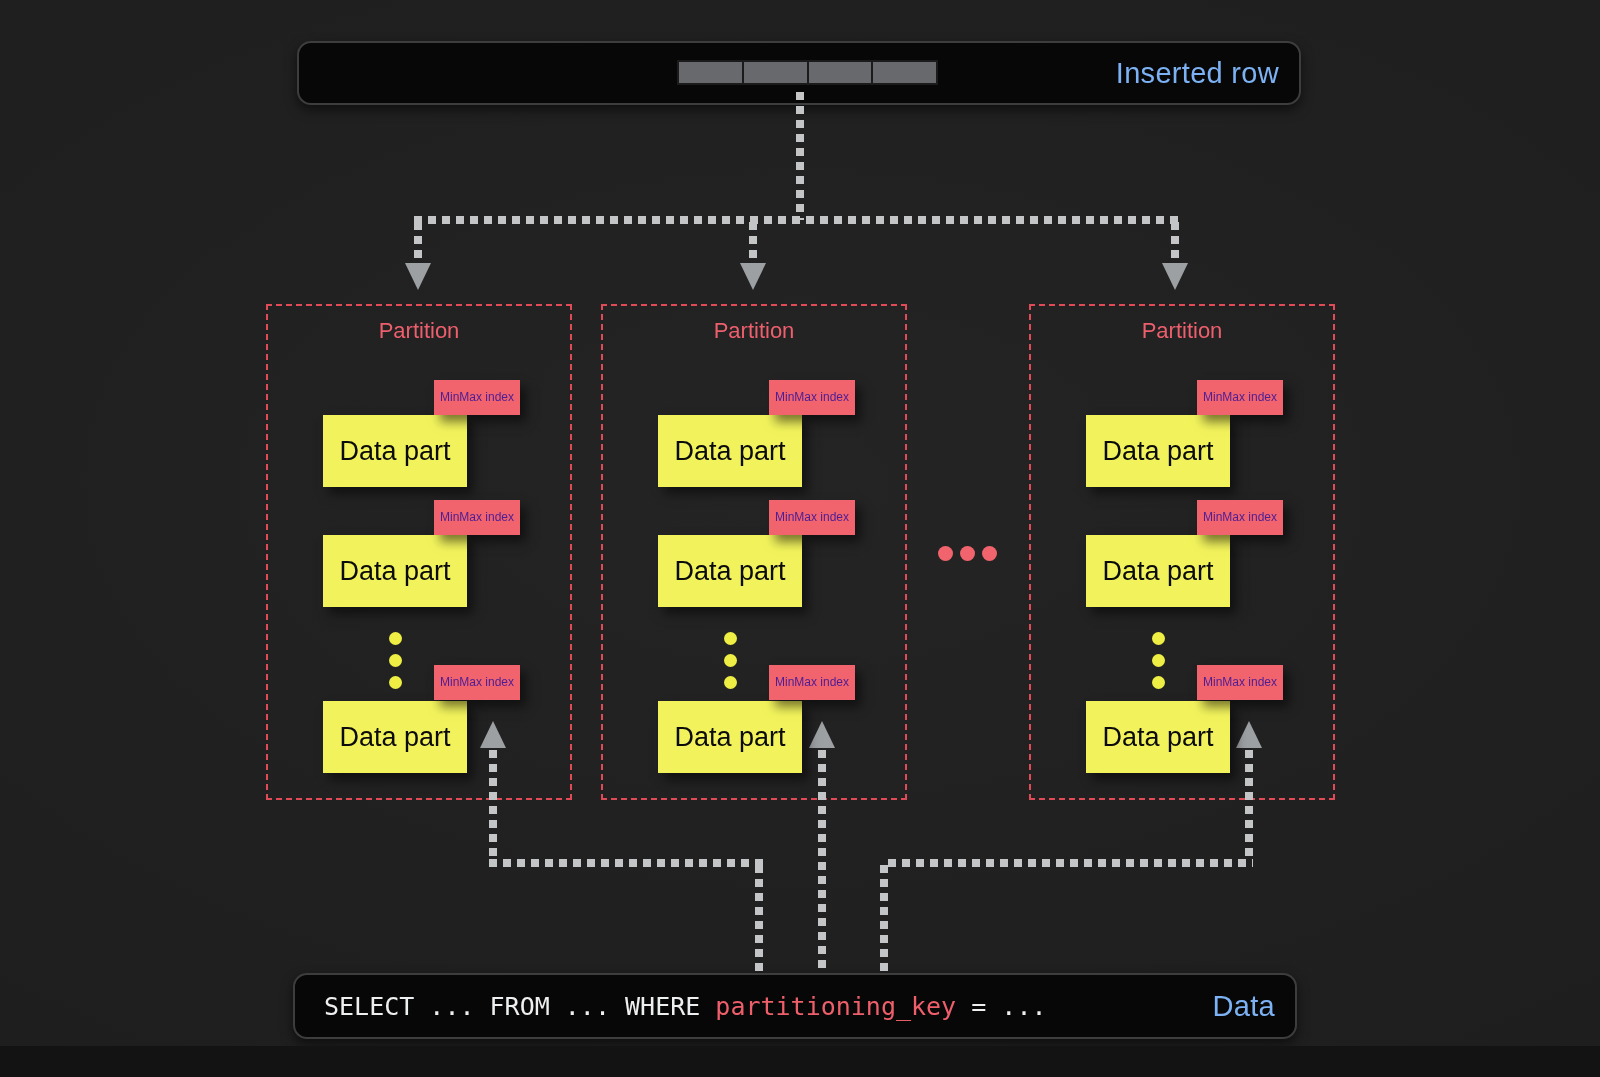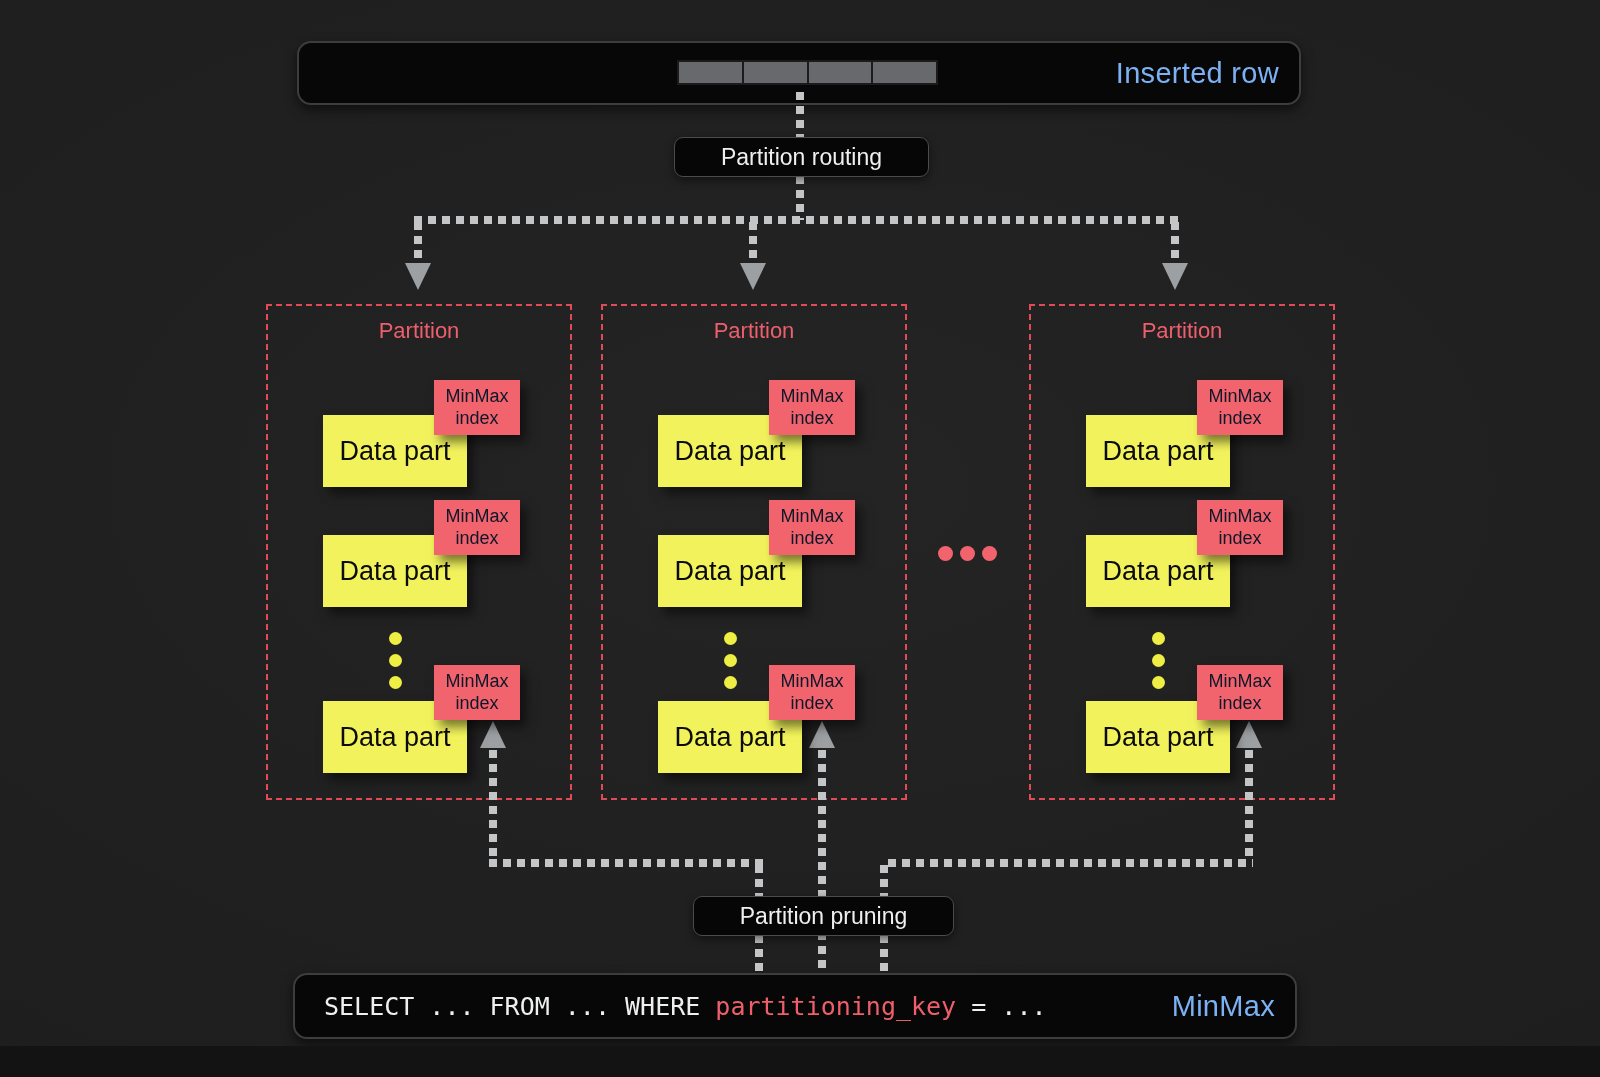--- a/index.html
+++ b/index.html
@@ -41,23 +41,23 @@
 
   
   .partition{position:absolute;top:304px;width:306px;height:496px;border:2px dashed #e14b57;box-sizing:border-box;}
   .partition-title{position:absolute;left:0;top:12px;width:100%;text-align:center;color:#ee5f6d;font-size:22px;}
   .data-part{
     position:absolute;left:55px;width:144px;height:72px;background:#f2f35c;
     display:flex;align-items:center;justify-content:center;color:#0b0b0b;font-size:27px;
     box-shadow:6px 7px 10px rgba(0,0,0,.5);z-index:3;
   }
   .minmax{
-    position:absolute;left:166px;width:86px;height:55px;background:#f2646d;
+    position:absolute;left:166px;width:86px;height:35px;background:#f2646d;
     display:flex;align-items:center;justify-content:center;text-align:center;
-    color:#0f172a;font-size:18px;line-height:1.2;box-shadow:6px 7px 10px rgba(0,0,0,.5);z-index:4;
+    color:#4c1d95;font-size:12px;line-height:1.2;box-shadow:6px 7px 10px rgba(0,0,0,.5);z-index:4;
   }
   .ydot{position:absolute;width:13px;height:13px;border-radius:50%;background:#eeee44;left:121px;}
   .rdot{position:absolute;width:15px;height:15px;border-radius:50%;background:#f2646d;top:546px;}
 
   
   .code{white-space:pre;font-family:"DejaVu Sans Mono", monospace;font-size:25px;color:#eeeff0;margin-left:29px;}
   .code .sql-key{color:#ef5f6b;}
   .spacer{flex:1;}
   .right-pad{margin-right:20px;}
 </style>
@@ -72,23 +72,20 @@
       <div class="row-cell"></div>
       <div class="row-cell"></div>
       <div class="row-cell"></div>
     </div>
     <div class="spacer"></div>
     <span class="blue-label right-pad">Inserted row</span>
   </div>
 
   <div class="vdash" style="left:796px;top:92px;height:128px;"></div>
 
-  <div class="tag-pill" style="left:674px;top:137px;width:253px;height:38px;">
-    <span>Partition routing</span>
-  </div>
 
   <div class="hdash" style="left:414px;top:216px;width:766px;"></div>
   <div class="vdash" style="left:414px;top:222px;height:42px;"></div>
   <div class="vdash" style="left:749px;top:222px;height:42px;"></div>
   <div class="vdash" style="left:1171px;top:222px;height:42px;"></div>
   <div class="arrow-down" style="left:405px;top:263px;"></div>
   <div class="arrow-down" style="left:740px;top:263px;"></div>
   <div class="arrow-down" style="left:1162px;top:263px;"></div>
 
   <div class="partition" style="left:266px;">
@@ -140,24 +137,21 @@
   <div class="vdash" style="left:755px;top:865px;height:108px;"></div>
 
   <div class="arrow-up" style="left:809px;top:721px;"></div>
   <div class="vdash" style="left:818px;top:750px;height:223px;"></div>
 
   <div class="arrow-up" style="left:1236px;top:721px;"></div>
   <div class="vdash" style="left:1245px;top:750px;height:112px;"></div>
   <div class="hdash" style="left:888px;top:859px;width:365px;"></div>
   <div class="vdash" style="left:880px;top:865px;height:108px;"></div>
 
-  <div class="tag-pill" style="left:693px;top:896px;width:259px;height:38px;">
-    <span>Partition pruning</span>
-  </div>
 
   <div class="dark-box" style="left:293px;top:973px;width:1000px;height:62px;">
     <div class="code"><span>SELECT ... FROM ... WHERE </span><span class="sql-key">partitioning_key</span><span> = ...</span></div>
     <div class="spacer"></div>
-    <span class="blue-label right-pad">MinMax</span>
+    <span class="blue-label right-pad">Data</span>
   </div>
 
   <div class="bottom-strip"></div>
 </div>
 
 </body></html>

